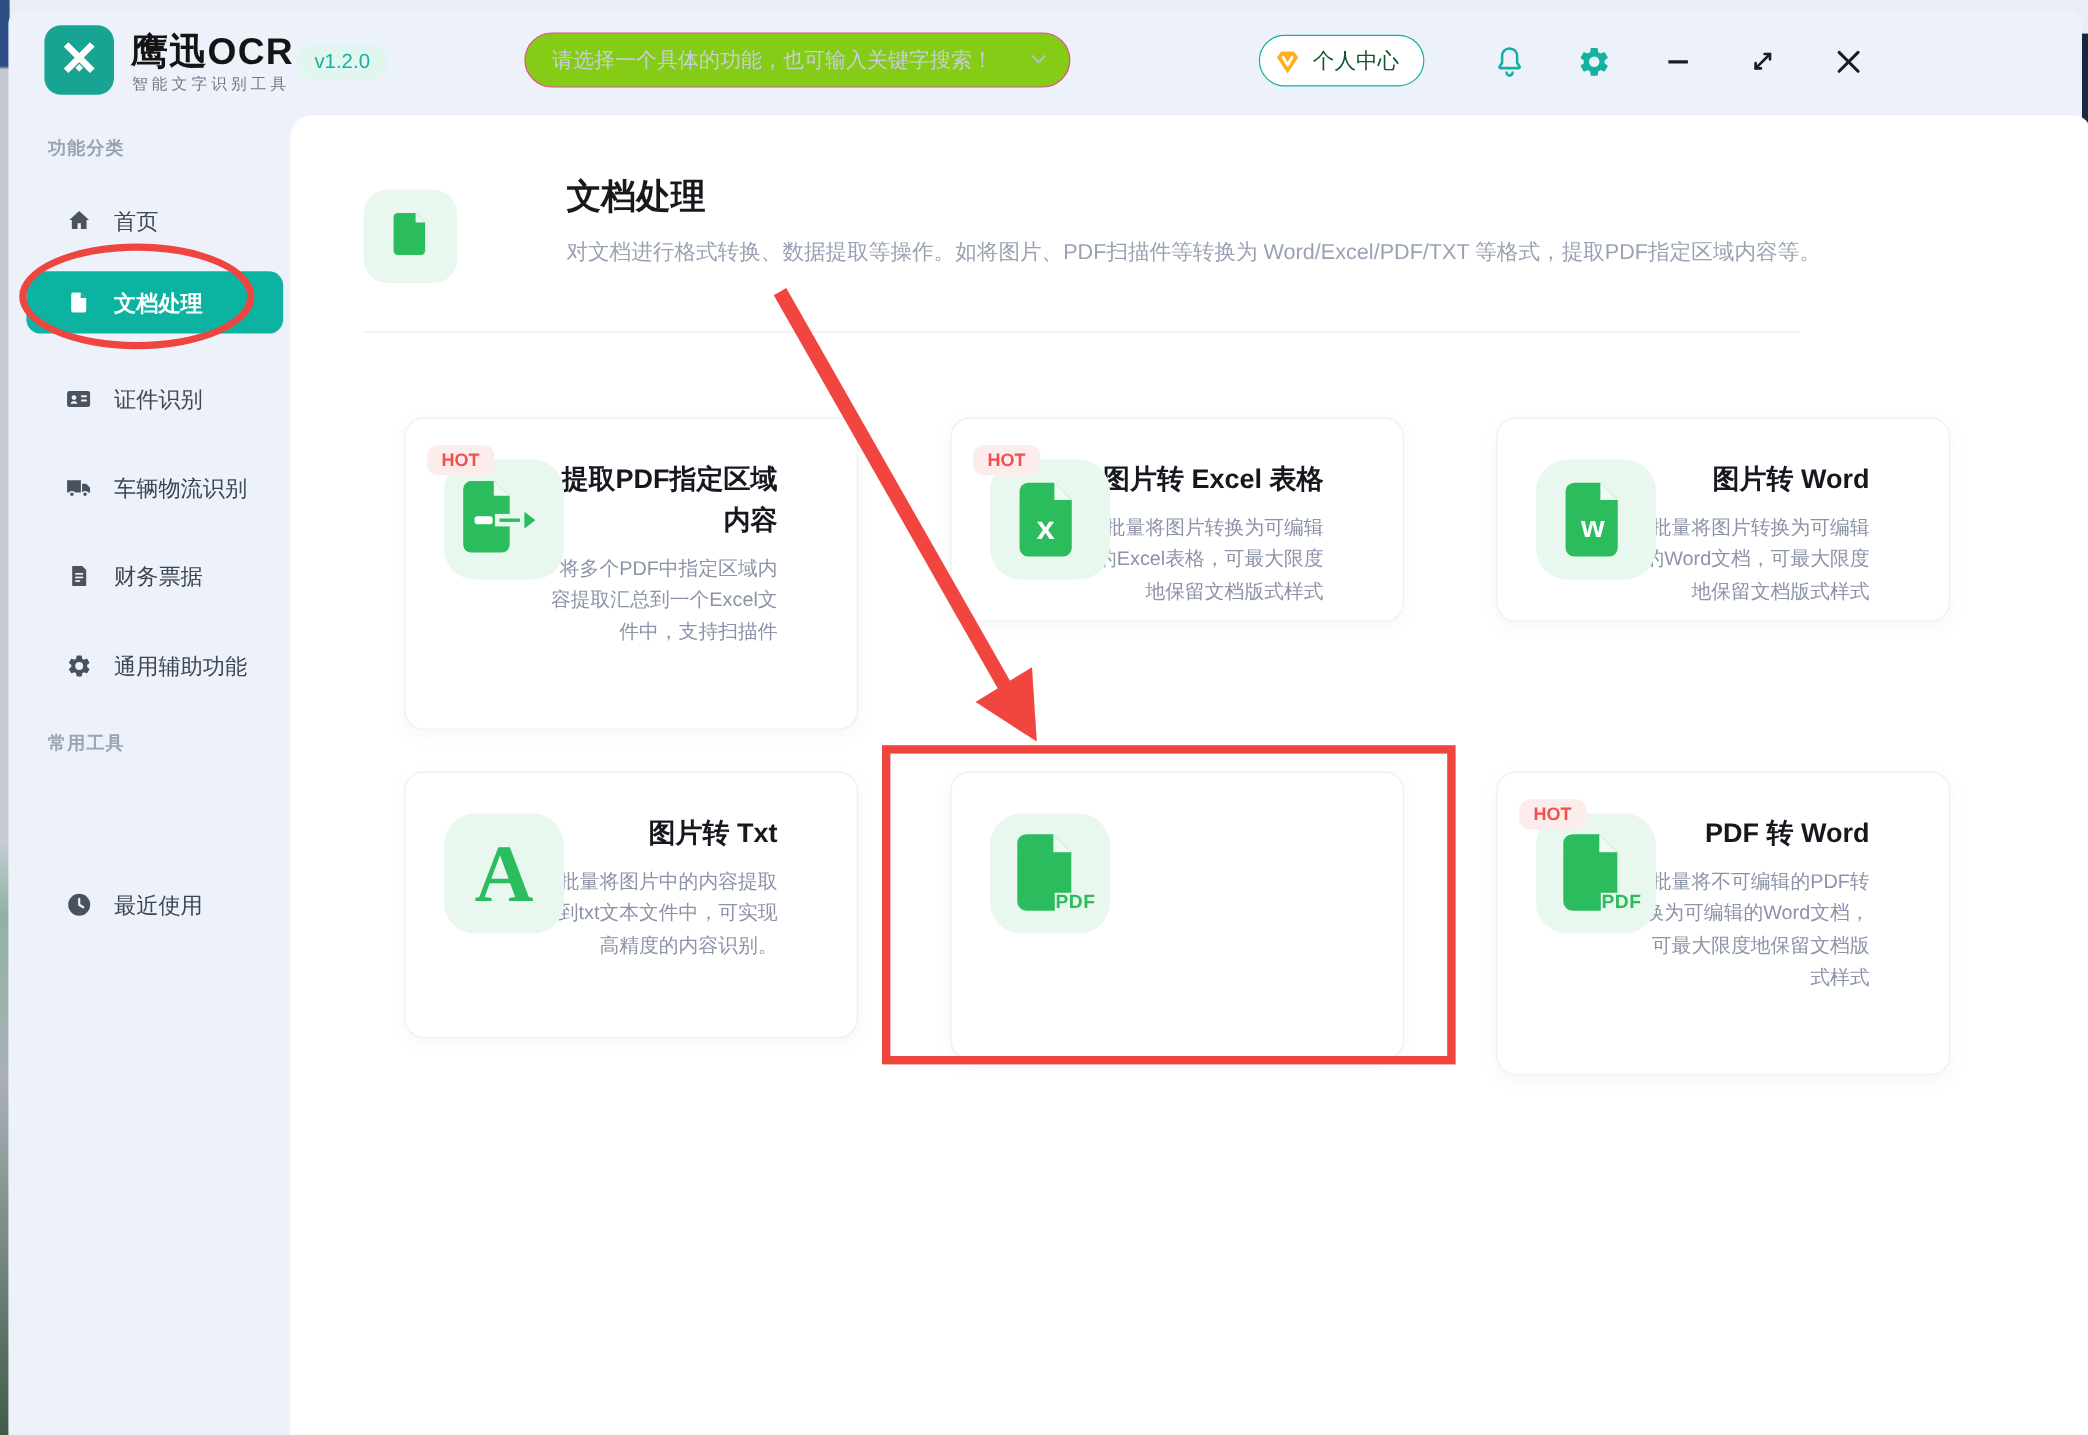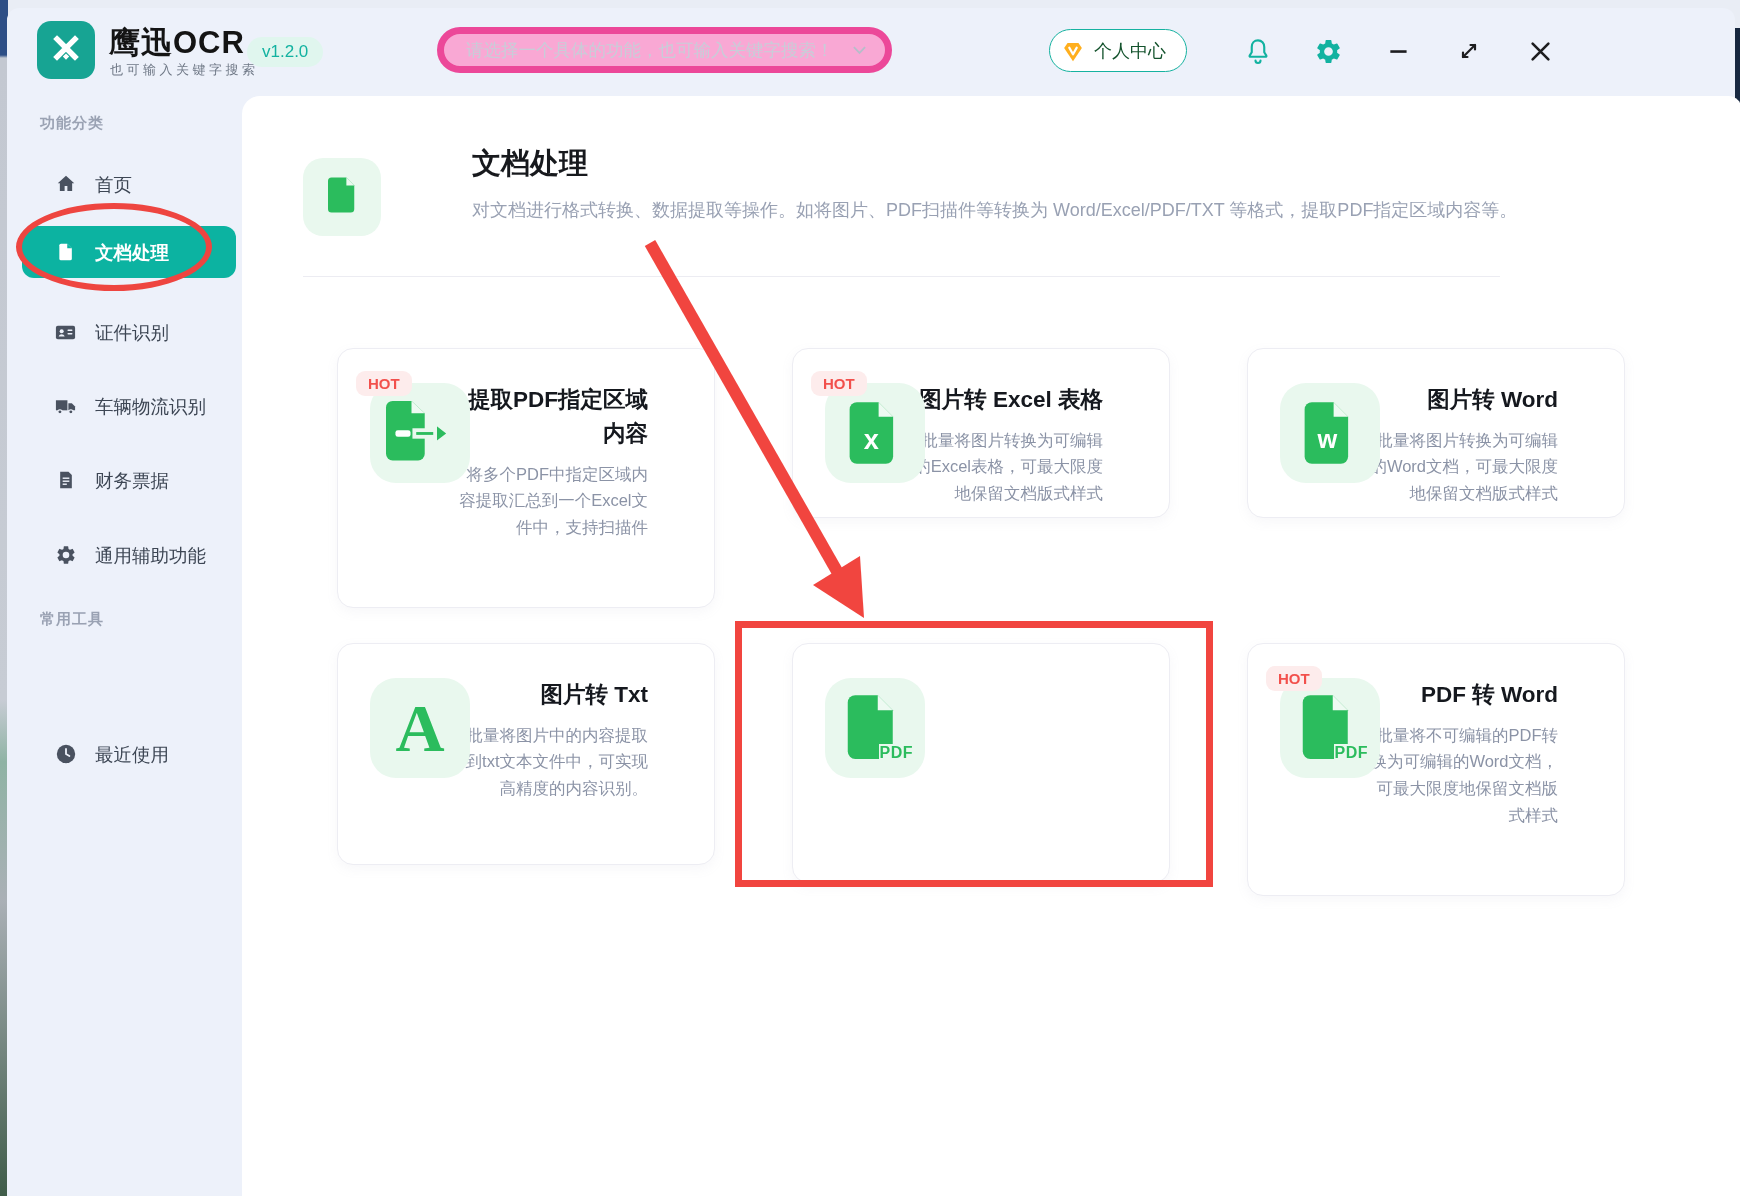--- a/index.html
+++ b/index.html
@@ -15,22 +15,22 @@
   .window { position:absolute; left:7px; top:8px; width:1728px; height:1188px;
     background:#edf1fa; border-radius:12px 12px 0 0; }
 
   
   .logo { position:absolute; left:30px; top:13px; width:58px; height:58px; border-radius:14px;
     background:#17a493; display:flex; align-items:center; justify-content:center; }
   .brand-name { position:absolute; left:102px; top:14px; font-size:31px; font-weight:900; color:#141414; letter-spacing:1px; }
   .brand-sub { position:absolute; left:103px; top:53px; font-size:13px; color:#6f7886; letter-spacing:3.5px; }
   .version { position:absolute; left:240px; top:29px; background:#e0f6ee; color:#12b2a0;
     font-size:17px; padding:5px 15px; border-radius:16px; }
-  .searchbox { position:absolute; left:430px; top:19px; width:455px; height:46px; background:#f9a8d4;
-    border:7px solid #ec4899; border-radius:23px; display:flex; align-items:center; padding:0 18px 0 22px; }
+  .searchbox { position:absolute; left:430px; top:19px; width:455px; height:46px; background:#84cc16;
+    border:1px solid #ec4899; border-radius:23px; display:flex; align-items:center; padding:0 18px 0 22px; }
   .searchbox input { flex:1; border:none; outline:none; font-size:17.5px; color:#444; background:transparent;
     font-family:"Liberation Sans","DejaVu Sans",sans-serif; }
   .searchbox input::placeholder { color:#c8cdd8; }
   .user-pill { position:absolute; left:1042px; top:21px; height:43px; padding:0 20px 0 10px; background:#fff;
     border:1.5px solid #16b2a0; border-radius:22px; display:flex; align-items:center; gap:8px; cursor:pointer; }
   .user-pill span { color:#14532d; font-size:18px; }
   .tb-icon { position:absolute; top:24px; width:38px; height:38px; display:flex; align-items:center;
     justify-content:center; background:none; border:none; cursor:pointer; color:#12b2a0; }
   .tb-ctl { color:#1d1d1f; }
   .pos-bell { left:1232px; } .pos-gear { left:1302px; } .pos-min { left:1373px; }
@@ -95,21 +95,21 @@
     <span>
       <svg viewBox="0 0 24 24" width="36" height="36">
         <g stroke="#fff" stroke-width="3.6" stroke-linecap="square">
           <path d="M6 6l12 12M18 6L6 18" fill="none"></path>
         </g>
         <path d="M12 15.6l2.1 2.1-2.1 2.1-2.1-2.1z" fill="#fff"></path>
       </svg>
     </span>
   </div>
   <div class="brand-name">鹰迅OCR</div>
-  <div class="brand-sub">也可输入关键字搜索</div>
+  <div class="brand-sub">智能文字识别工具</div>
   <div class="version">v1.2.0</div>
 
   <div class="searchbox">
     <input type="text" placeholder="请选择一个具体的功能，也可输入关键字搜索！" style="">
     <span>
       <svg viewBox="0 0 16 10" width="15" height="10">
           <path d="M2 2l6 6 6-6" fill="none" stroke="#b7bdca" stroke-width="2"></path>
         </svg>
     </span>
   </div>

